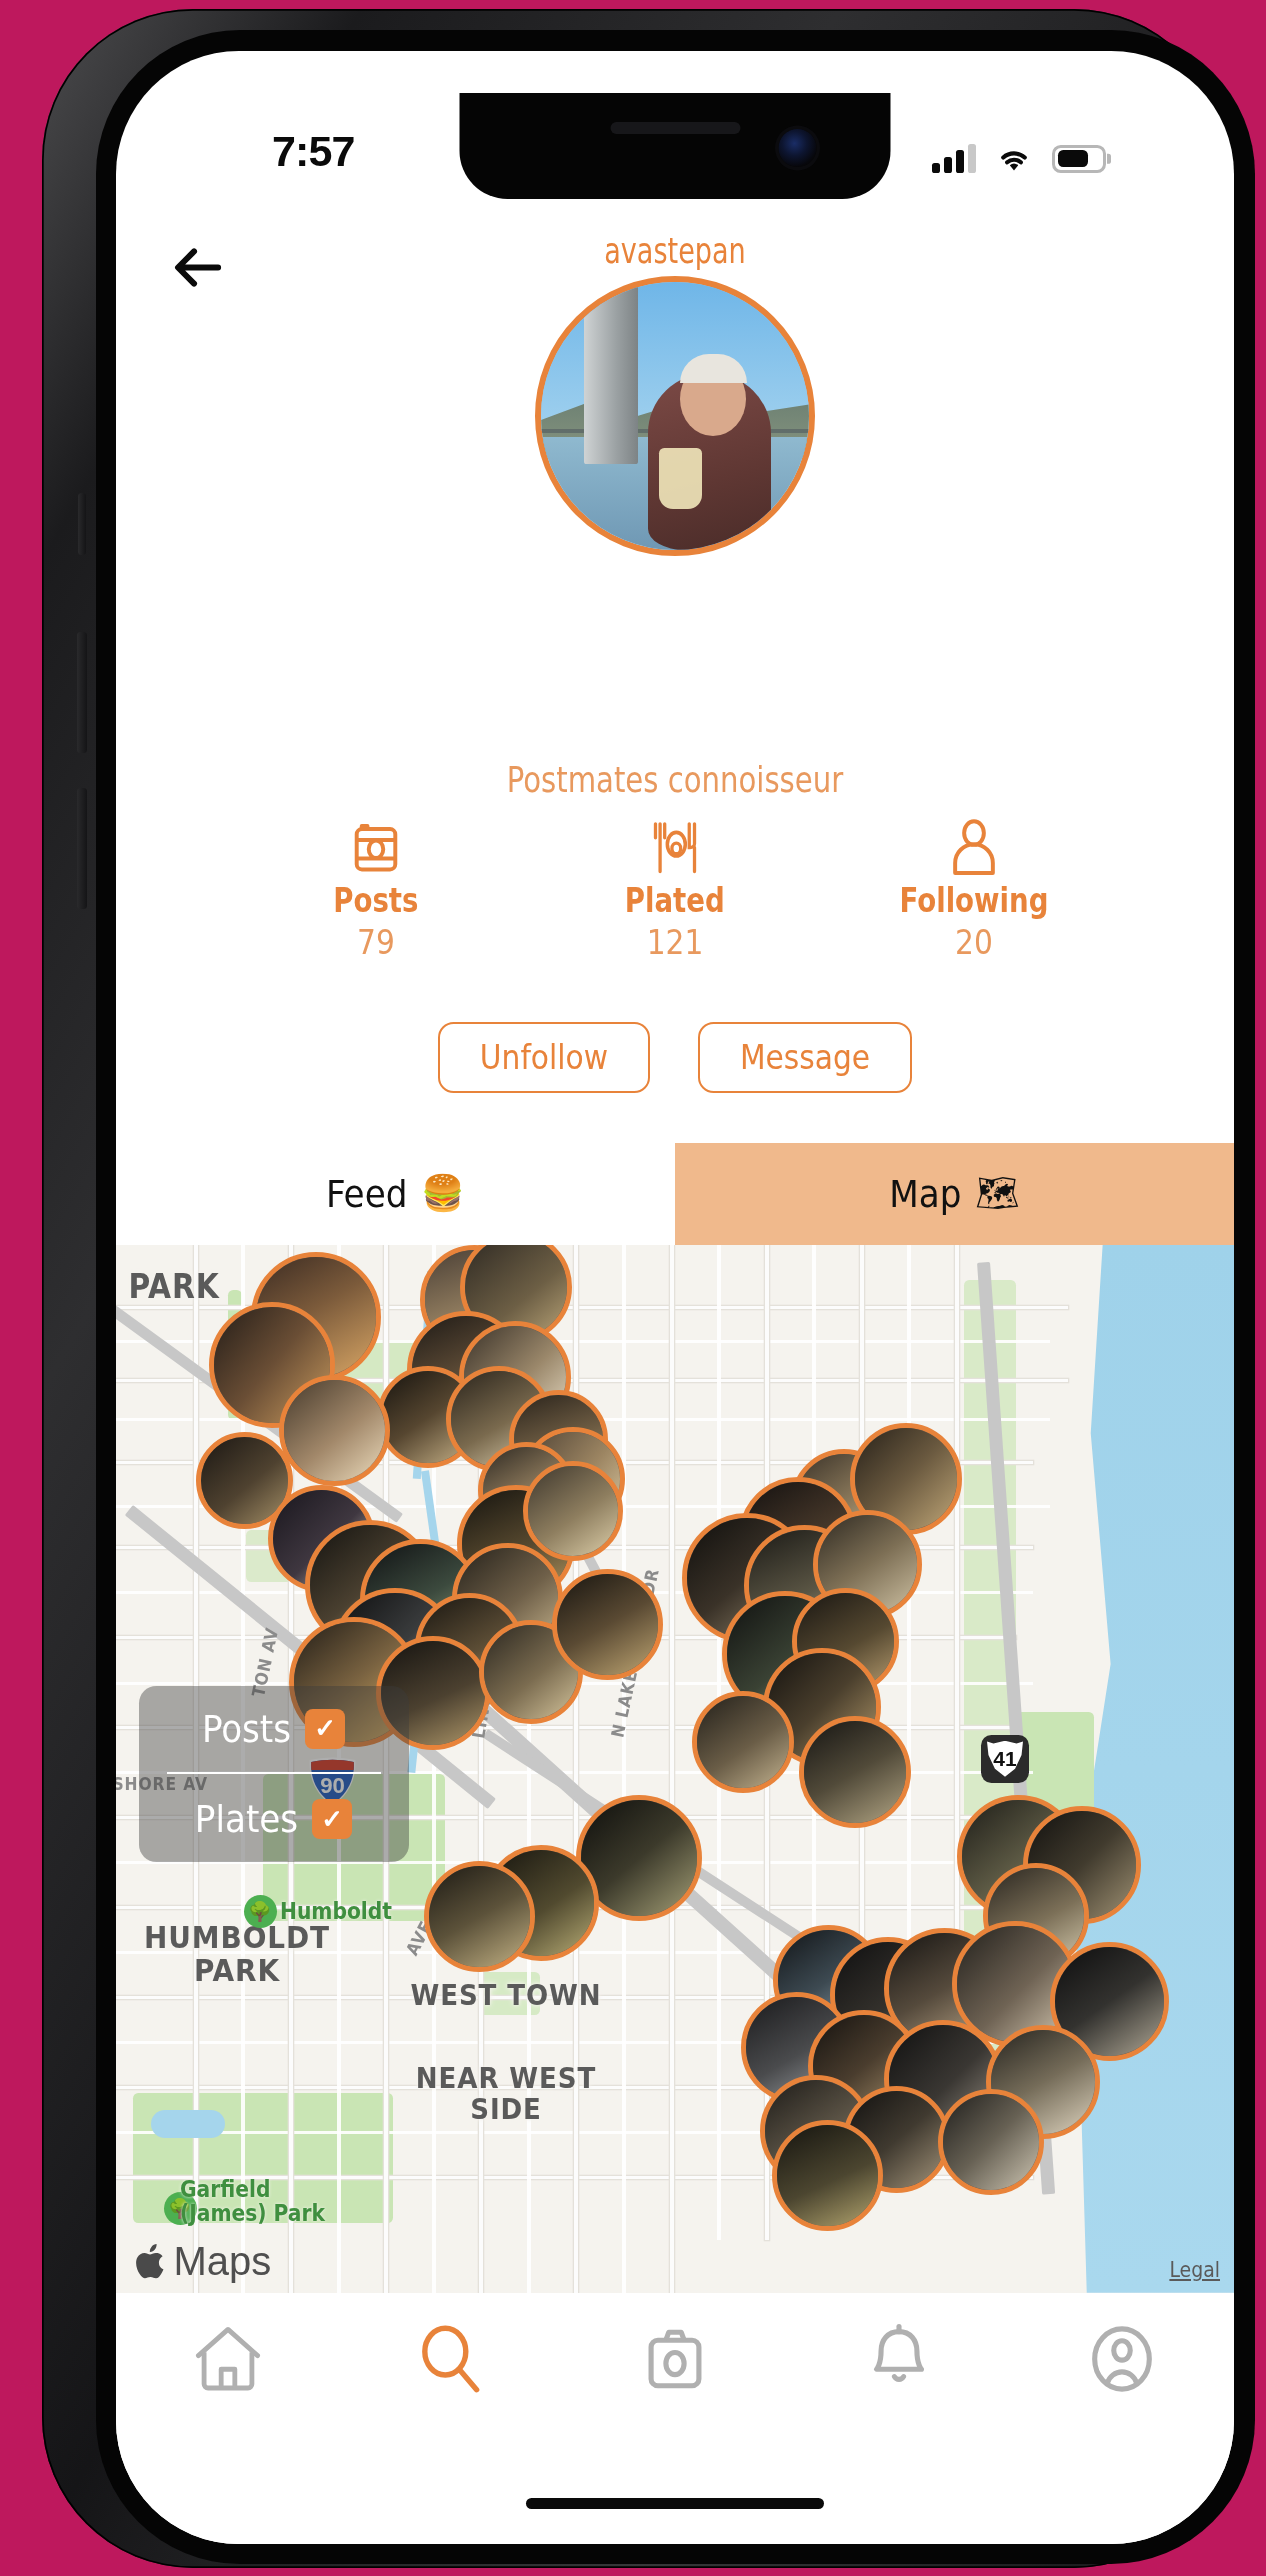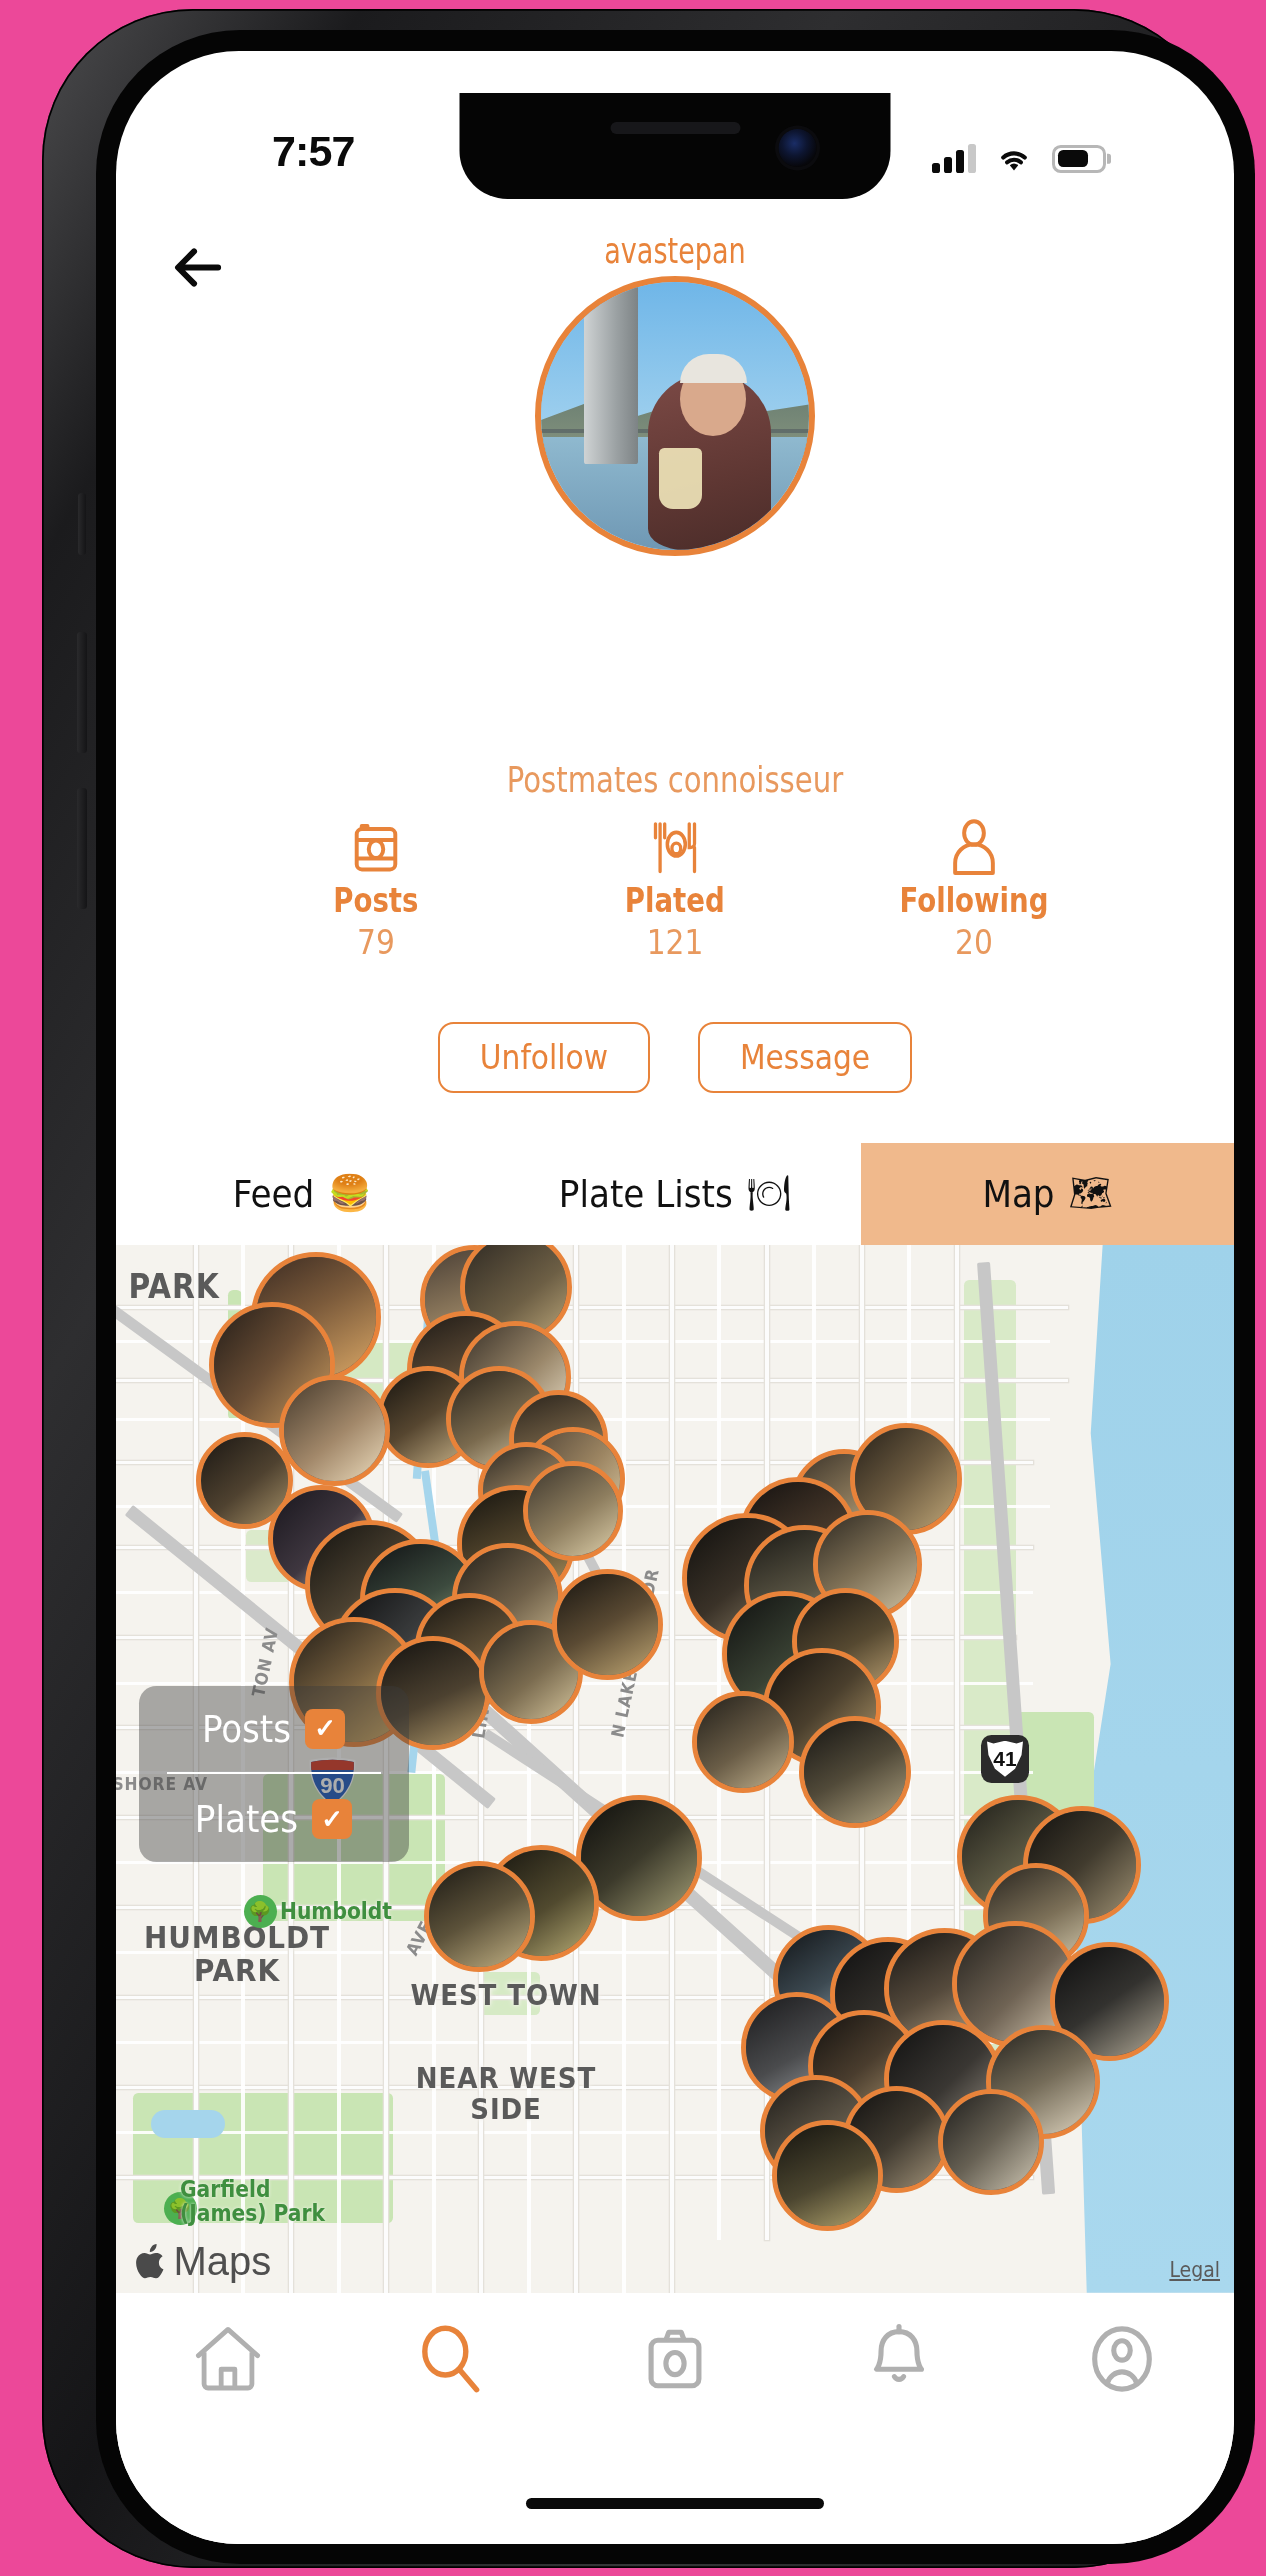--- a/index.html
+++ b/index.html
@@ -6,21 +6,21 @@
   html, body {
     width: 1266px; height: 2576px;
     background: #ffffff;
     font-family: "Liberation Sans", sans-serif;
     overflow: hidden;
   }
 
   
   #frame-wrap {
     position: absolute; inset: 0;
-    background: #ec4899;
+    background: #be185d;
   }
   .phone-outer {
     position: absolute;
     left: 42px; top: 8.7px;
     width: 1183px; height: 2559px;
     border-radius: 151px;
     background: linear-gradient(120deg,#4c4c4e 0%,#1b1b1d 12%,#2e2e30 30%,#151517 55%,#38383a 78%,#141416 100%);
     box-shadow: 0 0 0 1.7px #000 inset;
   }
   .phone-bezel {
@@ -401,24 +401,20 @@
 
         <div class="actions">
           <div class="abtn">Unfollow</div>
           <div class="abtn">Message</div>
         </div>
 
         <div class="tabs">
           <div class="tab">
             <span>Feed</span>
             <span class="temoji">🍔</span>
-          </div>
-          <div class="tab">
-            <span>Plate Lists</span>
-            <span class="temoji">🍽</span>
           </div>
           <div class="tab active">
             <span>Map</span>
             <span class="temoji">🗺</span>
           </div>
         </div>
 
         <div class="map">
 
           <div class="lake"></div>

